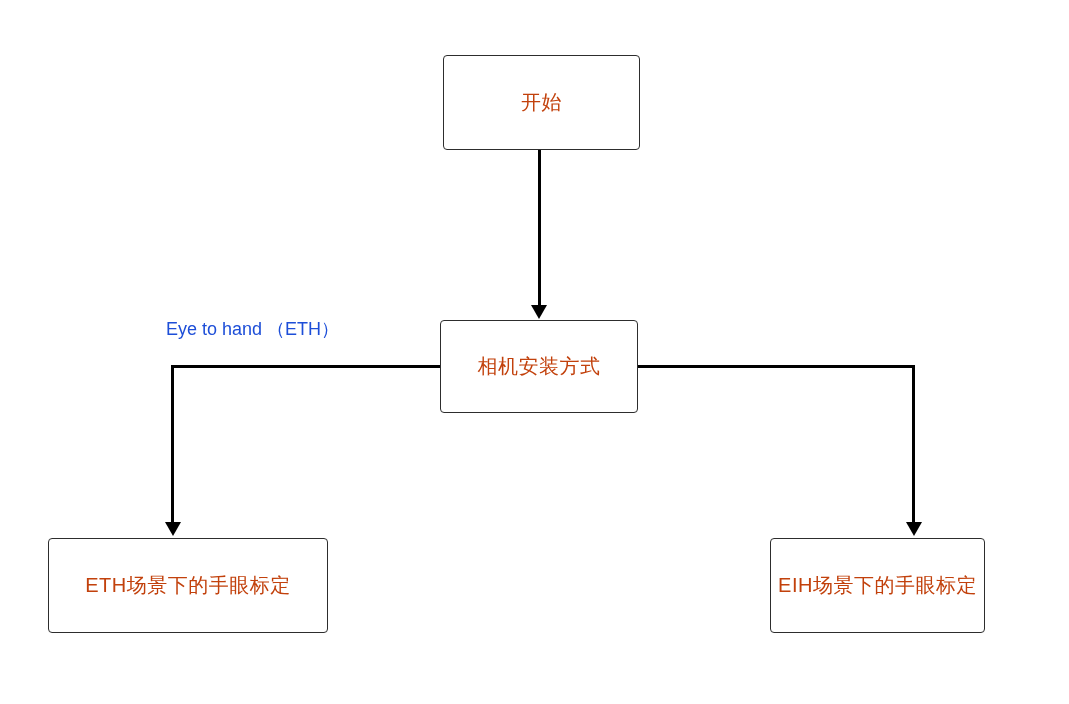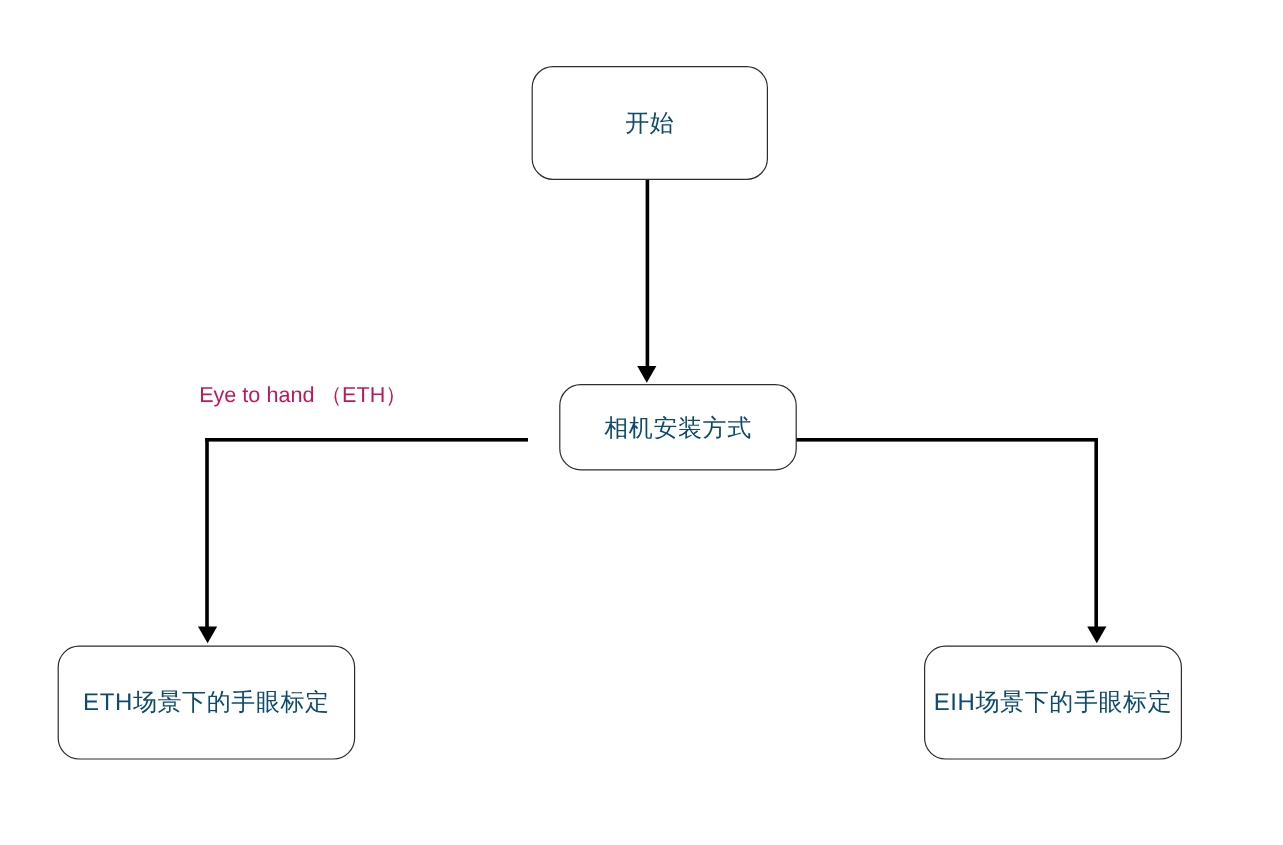--- a/index.html
+++ b/index.html
@@ -17,33 +17,33 @@
   .canvas {
     position: absolute;
     left: 0; top: 0;
     width: 1069px; height: 704px;
     background: #ffffff;
   }
   .node {
     position: absolute;
     box-sizing: border-box;
     border: 1.5px solid #2d2d2d;
-    border-radius: 18px;
+    border-radius: 4px;
     background: #ffffff;
     display: flex;
     align-items: center;
     justify-content: center;
-    color: #0c4a6e;
+    color: #c2410c;
     font-size: 20px;
     letter-spacing: 0.5px;
     text-align: center;
   }
   .node-start    { left: 443px; top: 55px;  width: 197px; height: 95px; }
-  .node-decision { left: 440px; top: 320px; width: 198px; height: 72px; margin-left: 26px; }
-  .node-eth      { left: 48px;  top: 538px; width: 248px; height: 95px; }
+  .node-decision { left: 440px; top: 320px; width: 198px; height: 93px; }
+  .node-eth      { left: 48px;  top: 538px; width: 280px; height: 95px; }
   .node-eih      { left: 770px; top: 538px; width: 215px; height: 95px; }
 
   .line {
     position: absolute;
     background: #000000;
   }
   .line-h { height: 3px; }
   .line-v { width: 3px; }
 
   .arrow-down {
@@ -51,21 +51,21 @@
     width: 0; height: 0;
     border-left: 8px solid transparent;
     border-right: 8px solid transparent;
     border-top: 14px solid #000000;
   }
 
   .edge-label {
     position: absolute;
     font-size: 18px;
     line-height: 20px;
-    color: #be185d;
+    color: #1d4ed8;
     text-align: center;
     white-space: nowrap;
   }
   .edge-label-eth { left: 155px; top: 319px; width: 195px; }
   .edge-label-eih { left: 730px; top: 319px; width: 190px; }
 </style>
 </head>
 <body>
 
 <div class="canvas">

